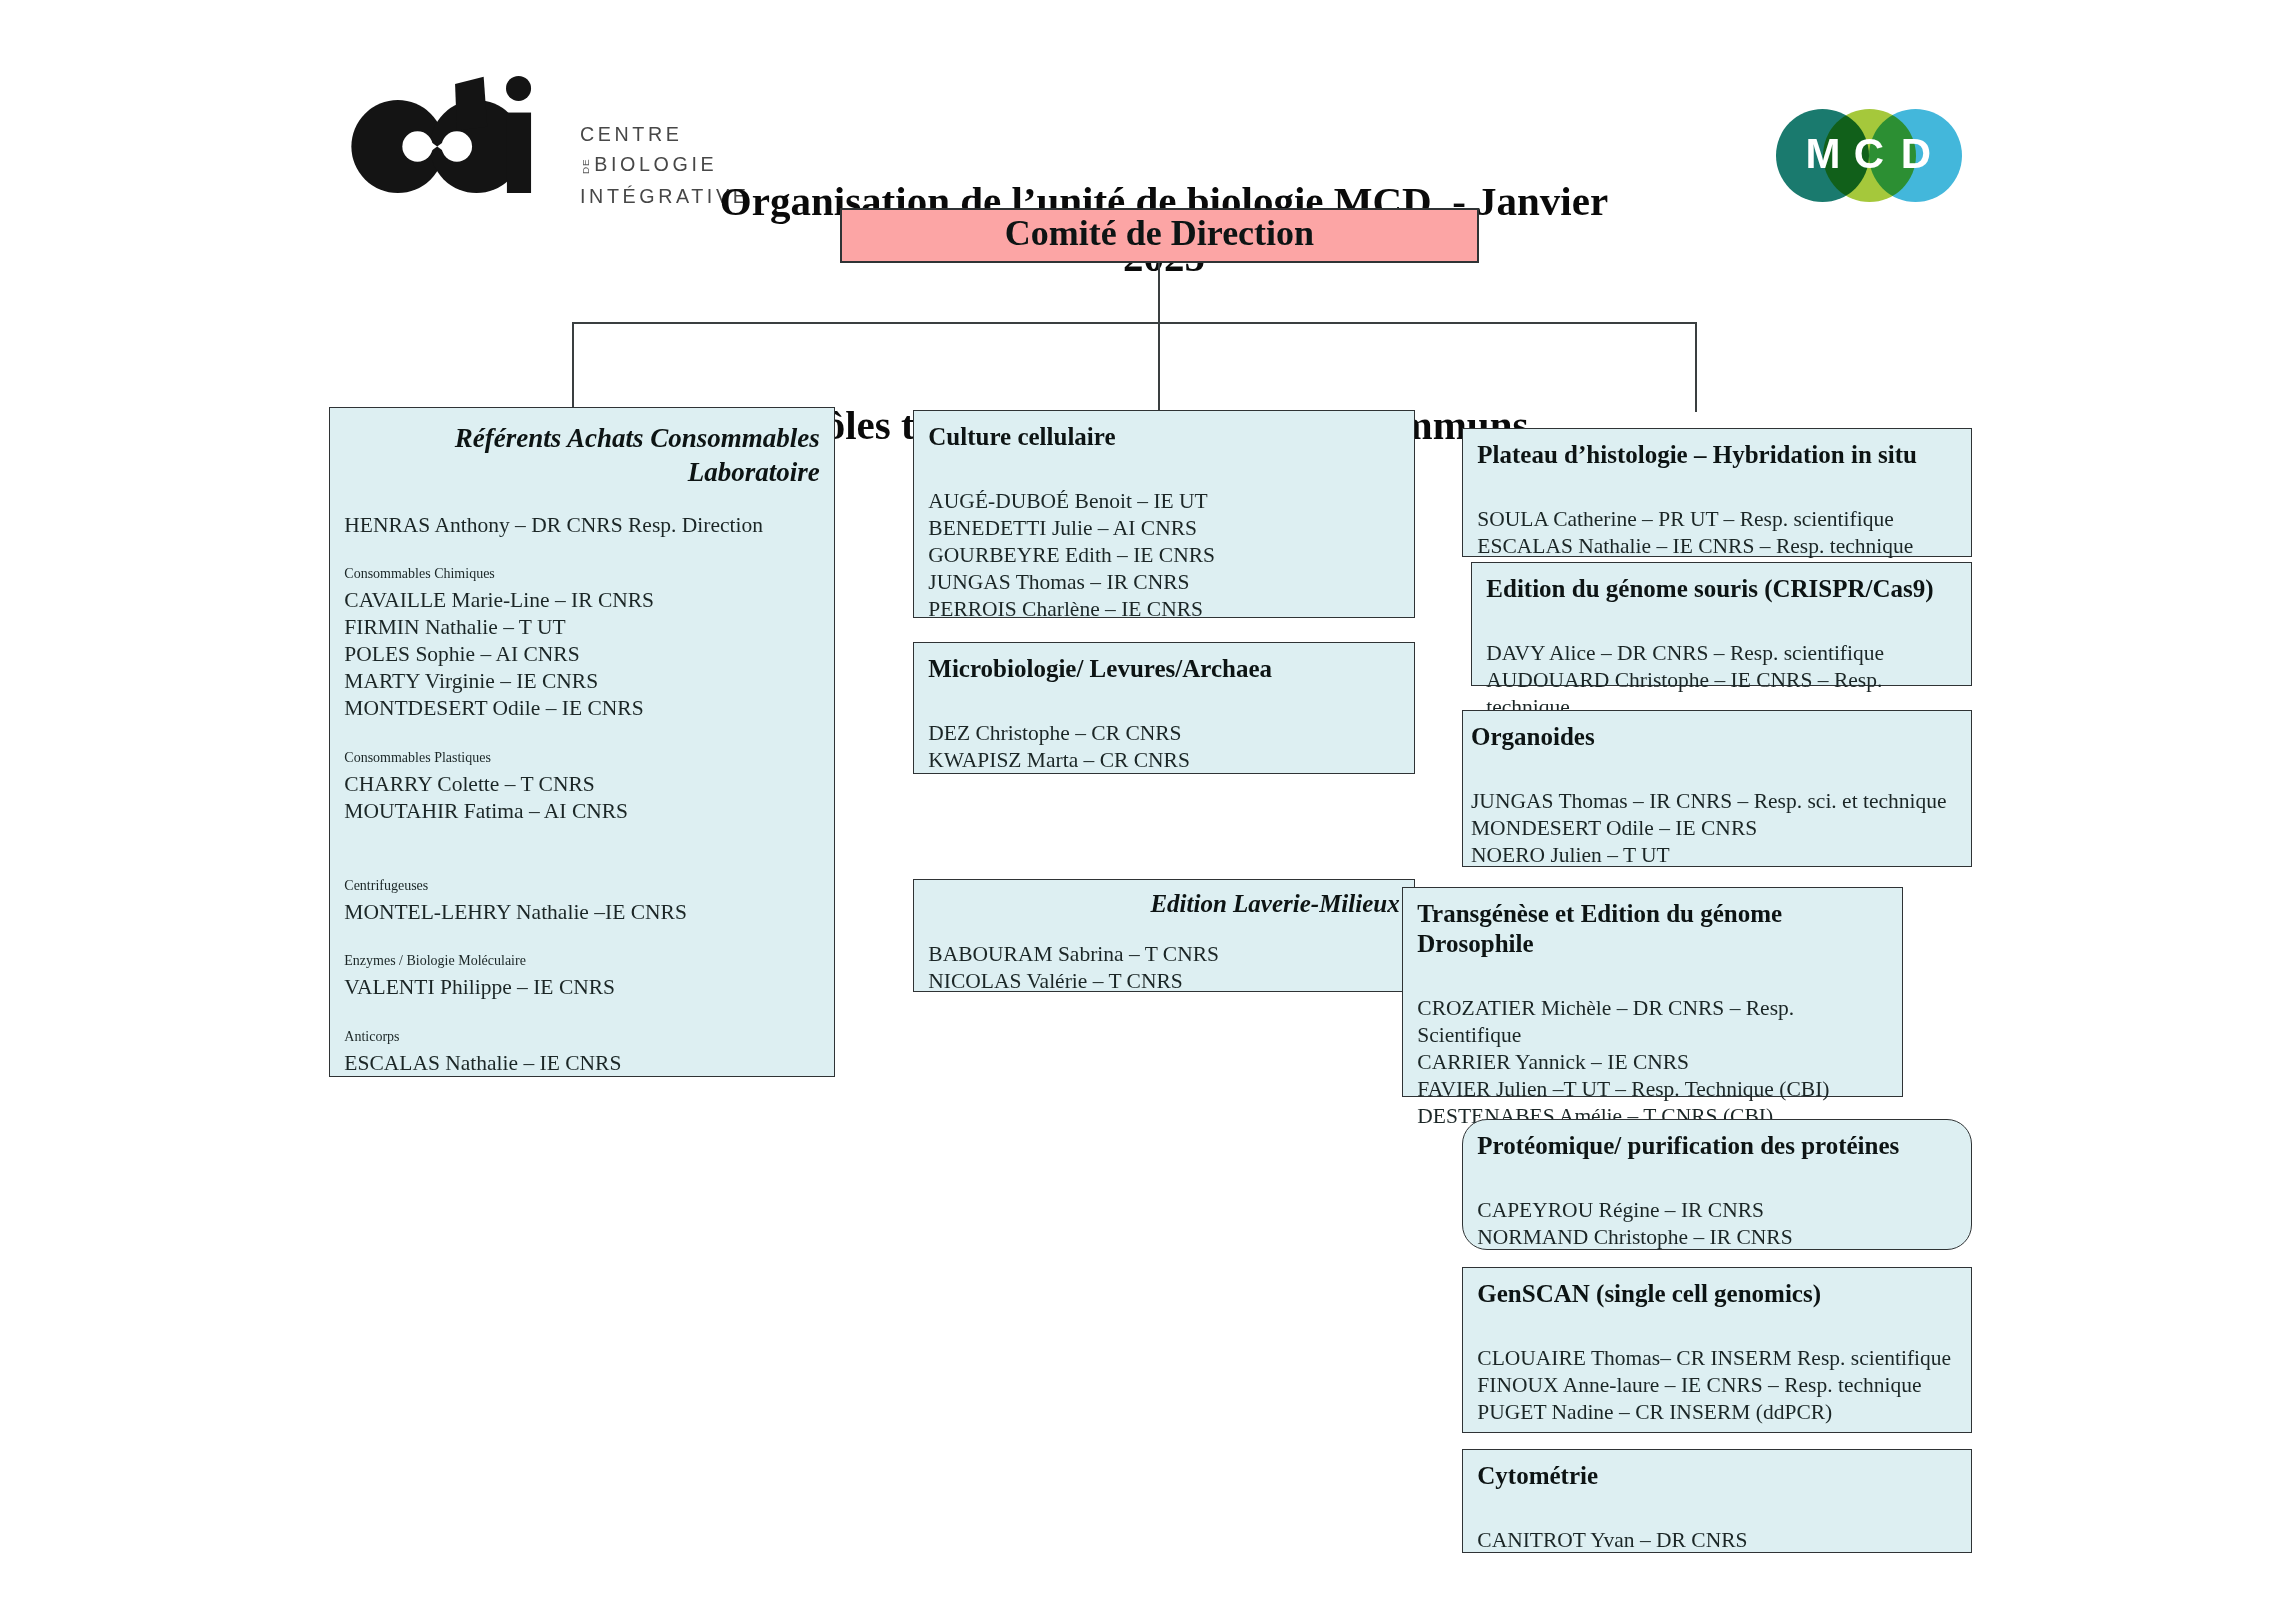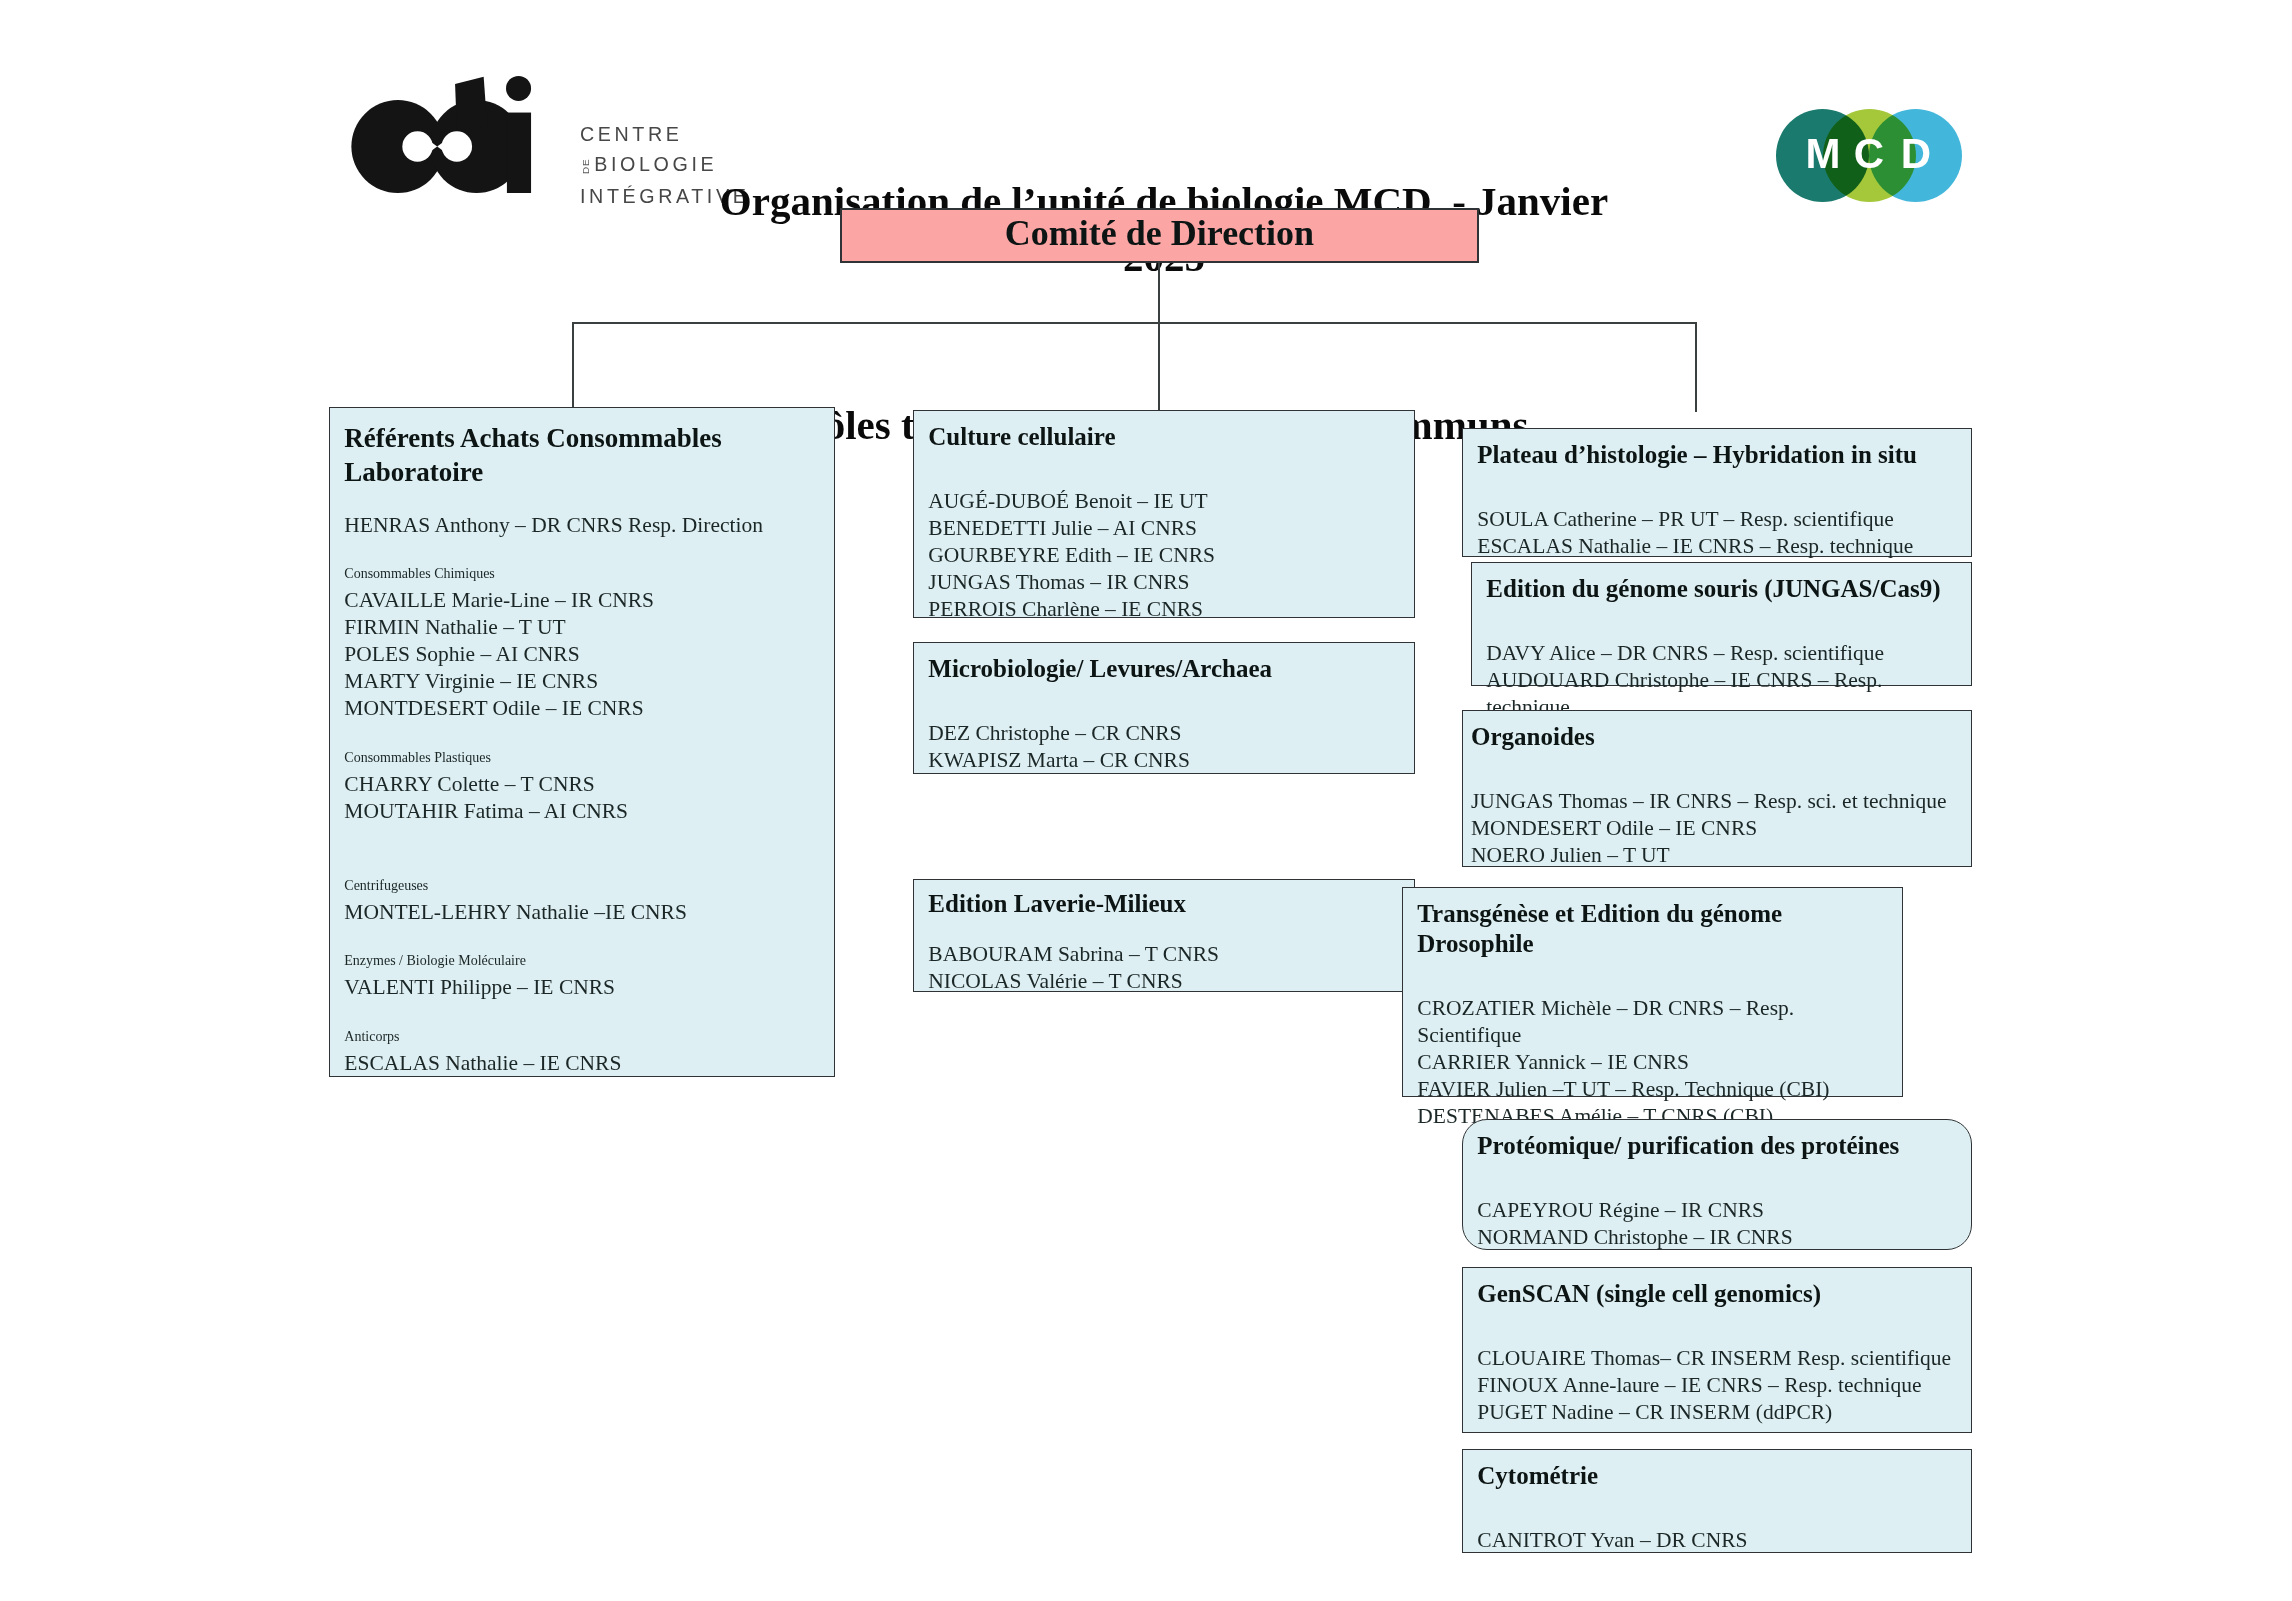--- a/index.html
+++ b/index.html
@@ -52,21 +52,21 @@
     color:#0d1414;
   }
   .box{
     position:absolute;background:#ddeff2;border:1.8px solid #2f3335;
     box-sizing:border-box;padding:10.7px 14.3px;
   }
   .box-title{
     font-weight:bold;font-size:25px;line-height:30px;
     margin-bottom:36px;color:#0d1414;
   }
-  .box--center-title .box-title{text-align:left;}
+  .box--center-title .box-title{text-align:right;font-style:italic;}
   .box--referents{padding-top:12.5px;}
   .box--referents .box-title{font-size:27px;line-height:34px;margin-bottom:23px;}
   .box--laverie{padding-top:9px;}
   .box--laverie .box-title{margin-bottom:21.5px;}
   .group + .group{margin-top:21.5px;}
   .group--gap{margin-top:47px !important;}
   .group-heading{
     font-size:14px;line-height:27px;
     text-underline-offset:2.7px;
   }
@@ -177,21 +177,21 @@
     </div>
 
   <div class="box" style="left:1462px;top:428px;width:510px;height:129px;">
       <div class="box-title">Plateau d’histologie – Hybridation in situ</div>
       <div class="group">
         <div class="member">SOULA Catherine – PR UT – Resp. scientifique</div>
         <div class="member">ESCALAS Nathalie – IE CNRS – Resp. technique</div>
       </div>
     </div>
   <div class="box" style="left:1471px;top:562px;width:501px;height:124px;">
-      <div class="box-title">Edition du génome souris (JUNGAS/Cas9)</div>
+      <div class="box-title">Edition du génome souris (CRISPR/Cas9)</div>
       <div class="group">
         <div class="member">DAVY Alice – DR CNRS – Resp. scientifique</div>
         <div class="member">AUDOUARD Christophe – IE CNRS – Resp. technique</div>
       </div>
     </div>
   <div class="box" style="left:1462px;top:710px;width:510px;height:157px;padding-left:8px;">
       <div class="box-title">Organoides</div>
       <div class="group">
         <div class="member">JUNGAS Thomas – IR CNRS – Resp. sci. et technique</div>
         <div class="member">MONDESERT Odile – IE CNRS</div>

